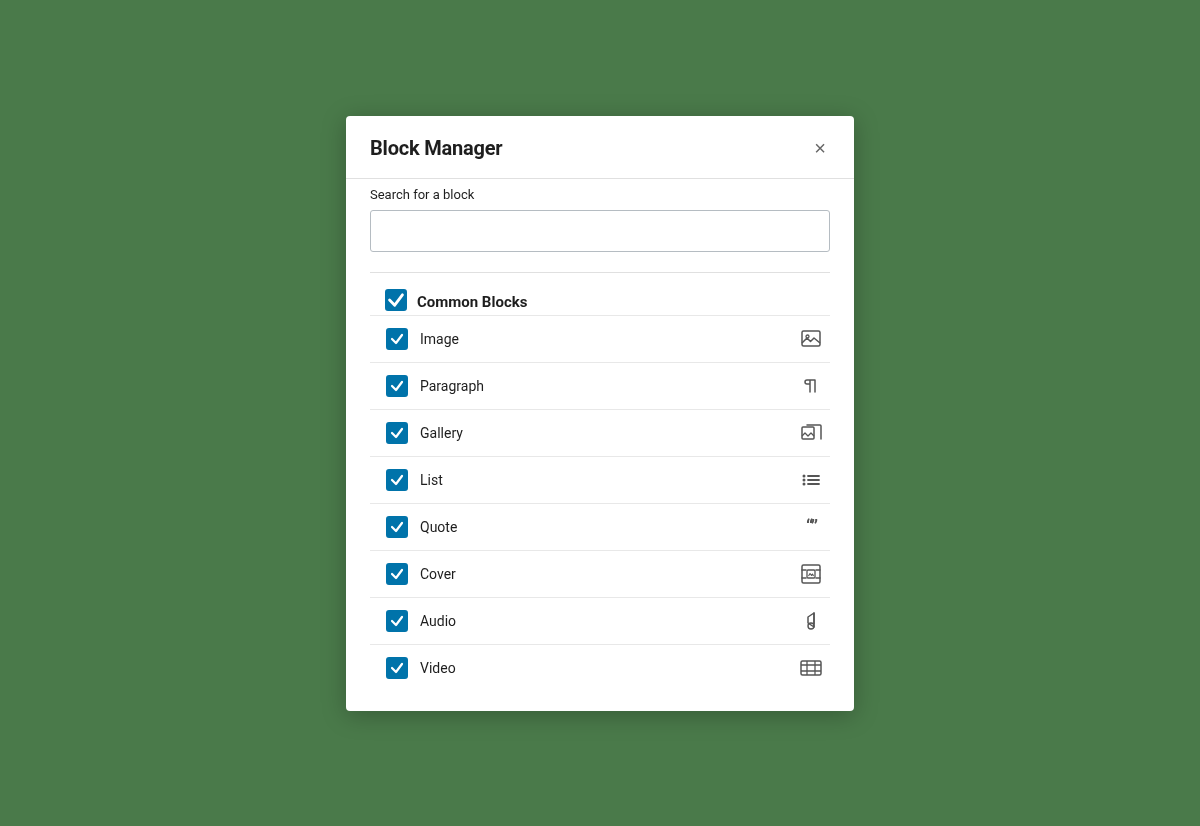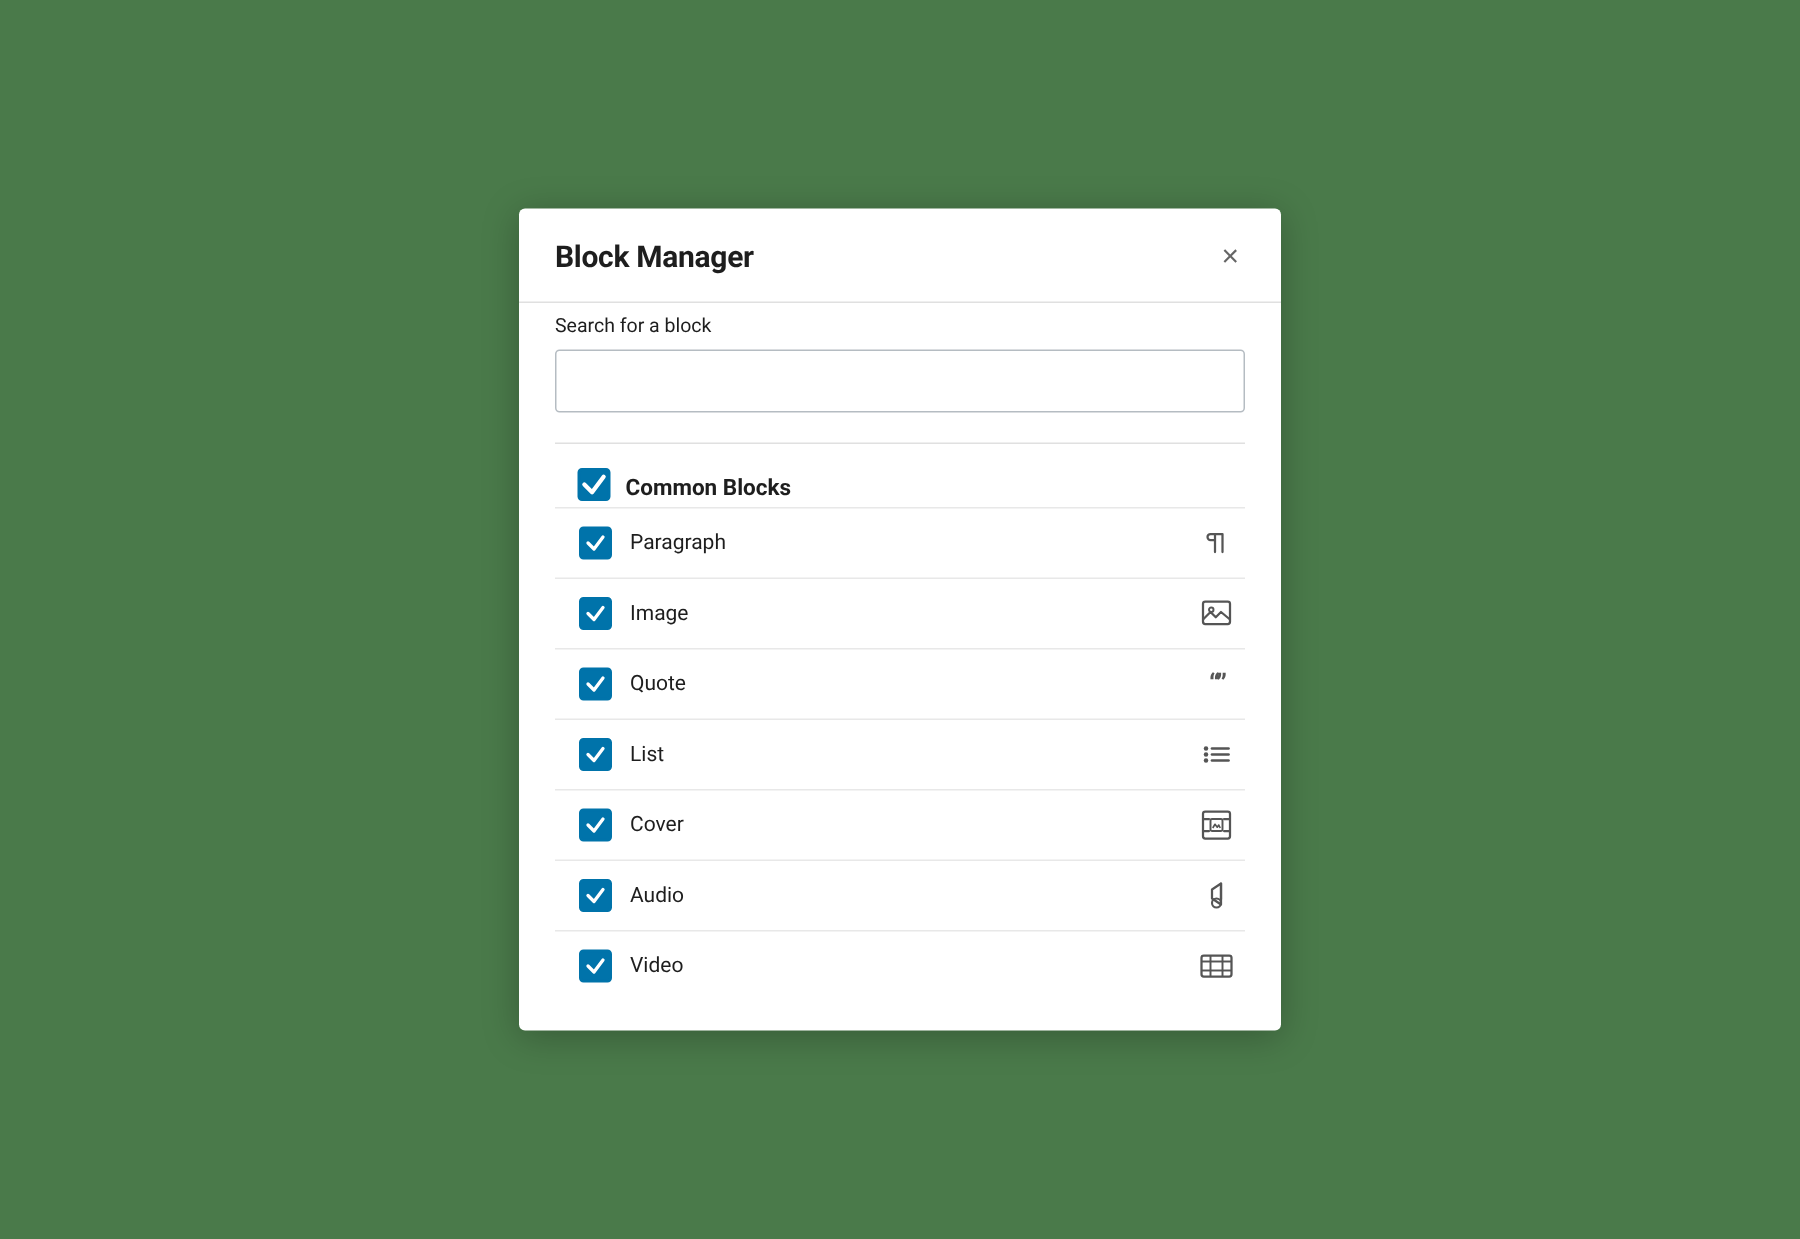--- a/index.html
+++ b/index.html
@@ -210,59 +210,64 @@
 
         <ul class="block-list">
 
           <li class="block-item">
             <div class="block-item-left">
               <div class="checkbox">
                 <svg viewBox="0 0 14 14" fill="none" xmlns="http://www.w3.org/2000/svg">
                   <path d="M2 7L6 11L12 3" stroke="white" stroke-width="2.2" stroke-linecap="round" stroke-linejoin="round"></path>
                 </svg>
               </div>
-              <span class="block-name">Paragraph</span>
-            </div>
-            <div class="block-icon">
-              <svg width="20" height="20" viewBox="0 0 20 20" fill="none" xmlns="http://www.w3.org/2000/svg">
-                <path d="M9 4H14V16M9 4H6C4.9 4 4 4.9 4 6V6C4 7.1 4.9 8 6 8H9M9 4V16M9 8V16" stroke="#555" stroke-width="1.5" stroke-linecap="round" stroke-linejoin="round"></path>
-              </svg>
-            </div>
-          </li>
-
-          <li class="block-item">
-            <div class="block-item-left">
-              <div class="checkbox">
-                <svg viewBox="0 0 14 14" fill="none" xmlns="http://www.w3.org/2000/svg">
-                  <path d="M2 7L6 11L12 3" stroke="white" stroke-width="2.2" stroke-linecap="round" stroke-linejoin="round"></path>
-                </svg>
-              </div>
               <span class="block-name">Image</span>
             </div>
             <div class="block-icon">
               <svg width="22" height="22" viewBox="0 0 22 22" fill="none" xmlns="http://www.w3.org/2000/svg">
                 <rect x="2" y="3" width="18" height="15" rx="1.5" stroke="#555" stroke-width="1.5"></rect>
                 <circle cx="7.5" cy="8.5" r="1.5" stroke="#555" stroke-width="1.3"></circle>
                 <path d="M2 15L7 10L10.5 13.5L14 10L20 15" stroke="#555" stroke-width="1.5" stroke-linejoin="round"></path>
               </svg>
             </div>
           </li>
 
-
-
-          <li class="block-item">
-            <div class="block-item-left">
-              <div class="checkbox">
-                <svg viewBox="0 0 14 14" fill="none" xmlns="http://www.w3.org/2000/svg">
-                  <path d="M2 7L6 11L12 3" stroke="white" stroke-width="2.2" stroke-linecap="round" stroke-linejoin="round"></path>
-                </svg>
-              </div>
-              <span class="block-name">Quote</span>
-            </div>
-            <div class="block-icon" style="font-size:18px; color:#555; letter-spacing:-2px; font-weight:700;">“”</div>
+          <li class="block-item">
+            <div class="block-item-left">
+              <div class="checkbox">
+                <svg viewBox="0 0 14 14" fill="none" xmlns="http://www.w3.org/2000/svg">
+                  <path d="M2 7L6 11L12 3" stroke="white" stroke-width="2.2" stroke-linecap="round" stroke-linejoin="round"></path>
+                </svg>
+              </div>
+              <span class="block-name">Paragraph</span>
+            </div>
+            <div class="block-icon">
+              <svg width="20" height="20" viewBox="0 0 20 20" fill="none" xmlns="http://www.w3.org/2000/svg">
+                <path d="M9 4H14V16M9 4H6C4.9 4 4 4.9 4 6V6C4 7.1 4.9 8 6 8H9M9 4V16M9 8V16" stroke="#555" stroke-width="1.5" stroke-linecap="round" stroke-linejoin="round"></path>
+              </svg>
+            </div>
+          </li>
+
+
+          <li class="block-item">
+            <div class="block-item-left">
+              <div class="checkbox">
+                <svg viewBox="0 0 14 14" fill="none" xmlns="http://www.w3.org/2000/svg">
+                  <path d="M2 7L6 11L12 3" stroke="white" stroke-width="2.2" stroke-linecap="round" stroke-linejoin="round"></path>
+                </svg>
+              </div>
+              <span class="block-name">Gallery</span>
+            </div>
+            <div class="block-icon">
+              <svg width="22" height="22" viewBox="0 0 22 22" fill="none" xmlns="http://www.w3.org/2000/svg">
+                <rect x="2" y="5" width="12" height="12" rx="1" stroke="#555" stroke-width="1.5"></rect>
+                <path d="M7 3H20C20.6 3 21 3.4 21 4V17" stroke="#555" stroke-width="1.5" stroke-linecap="round"></path>
+                <path d="M2 14L5 11L8 14L11 11L14 14" stroke="#555" stroke-width="1.3" stroke-linejoin="round"></path>
+              </svg>
+            </div>
           </li>
 
           <li class="block-item">
             <div class="block-item-left">
               <div class="checkbox">
                 <svg viewBox="0 0 14 14" fill="none" xmlns="http://www.w3.org/2000/svg">
                   <path d="M2 7L6 11L12 3" stroke="white" stroke-width="2.2" stroke-linecap="round" stroke-linejoin="round"></path>
                 </svg>
               </div>
               <span class="block-name">List</span>
@@ -270,20 +275,32 @@
             <div class="block-icon">
               <svg width="22" height="22" viewBox="0 0 22 22" fill="none" xmlns="http://www.w3.org/2000/svg">
                 <circle cx="4" cy="7" r="1.5" fill="#555"></circle>
                 <line x1="8" y1="7" x2="19" y2="7" stroke="#555" stroke-width="1.8" stroke-linecap="round"></line>
                 <circle cx="4" cy="11" r="1.5" fill="#555"></circle>
                 <line x1="8" y1="11" x2="19" y2="11" stroke="#555" stroke-width="1.8" stroke-linecap="round"></line>
                 <circle cx="4" cy="15" r="1.5" fill="#555"></circle>
                 <line x1="8" y1="15" x2="19" y2="15" stroke="#555" stroke-width="1.8" stroke-linecap="round"></line>
               </svg>
             </div>
+          </li>
+
+          <li class="block-item">
+            <div class="block-item-left">
+              <div class="checkbox">
+                <svg viewBox="0 0 14 14" fill="none" xmlns="http://www.w3.org/2000/svg">
+                  <path d="M2 7L6 11L12 3" stroke="white" stroke-width="2.2" stroke-linecap="round" stroke-linejoin="round"></path>
+                </svg>
+              </div>
+              <span class="block-name">Quote</span>
+            </div>
+            <div class="block-icon" style="font-size:18px; color:#555; letter-spacing:-2px; font-weight:700;">“”</div>
           </li>
 
           <li class="block-item">
             <div class="block-item-left">
               <div class="checkbox">
                 <svg viewBox="0 0 14 14" fill="none" xmlns="http://www.w3.org/2000/svg">
                   <path d="M2 7L6 11L12 3" stroke="white" stroke-width="2.2" stroke-linecap="round" stroke-linejoin="round"></path>
                 </svg>
               </div>
               <span class="block-name">Cover</span>

